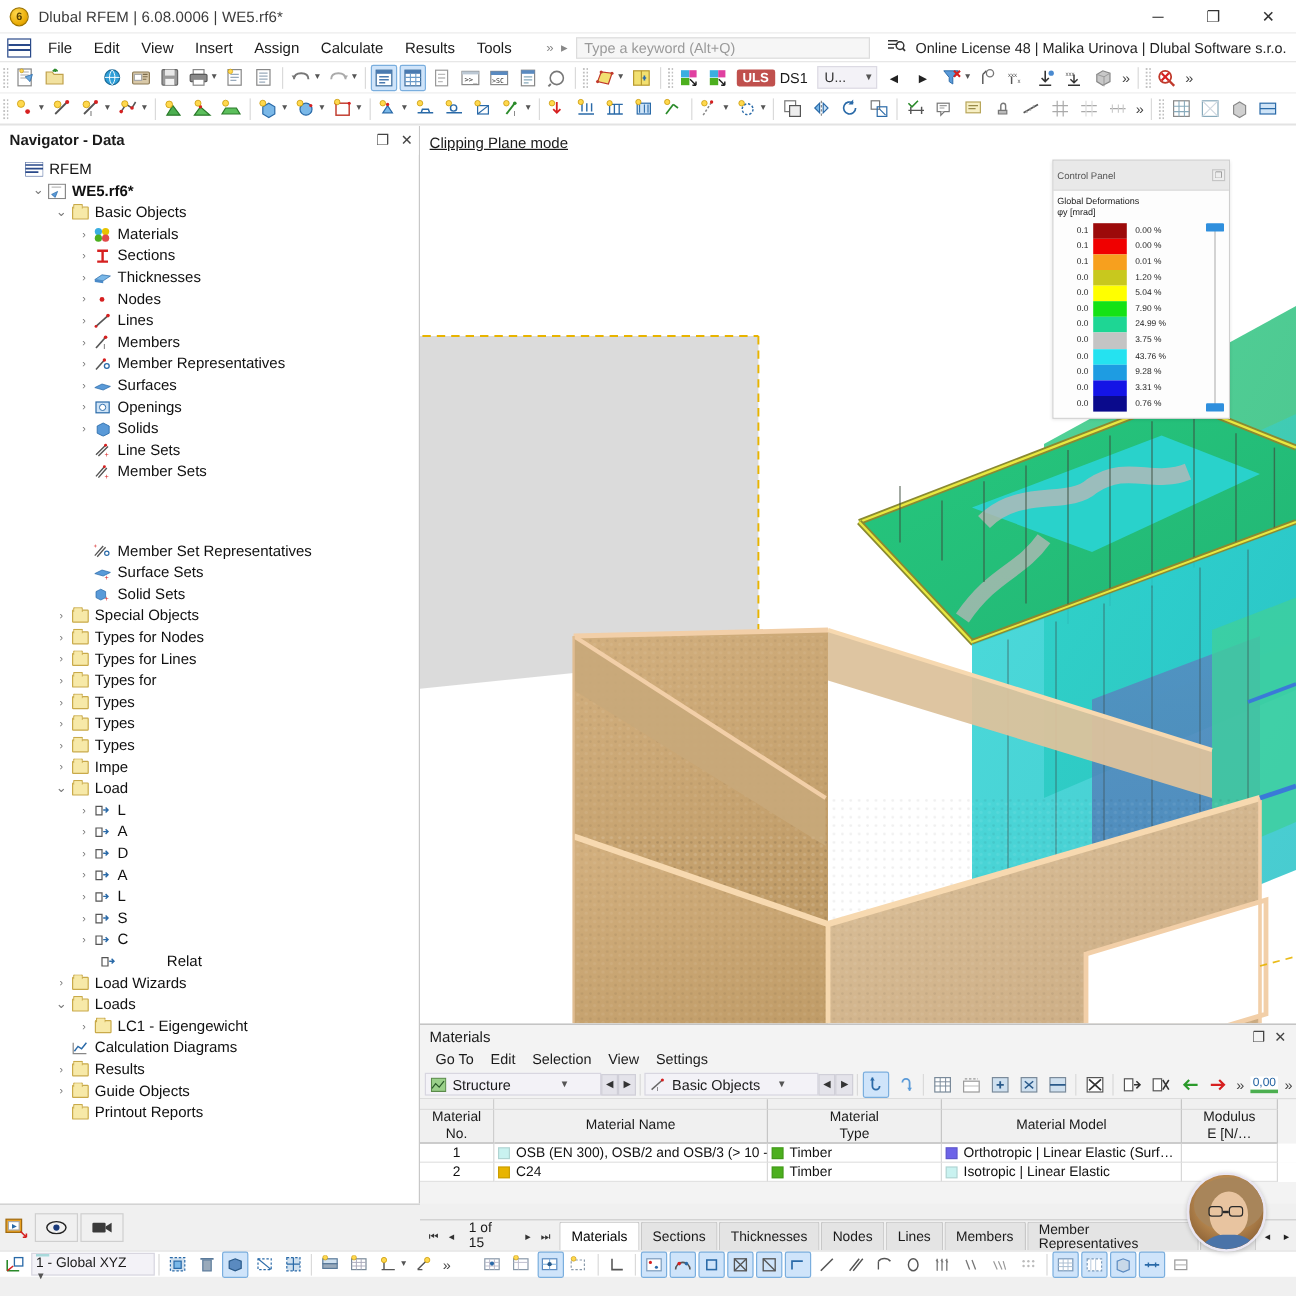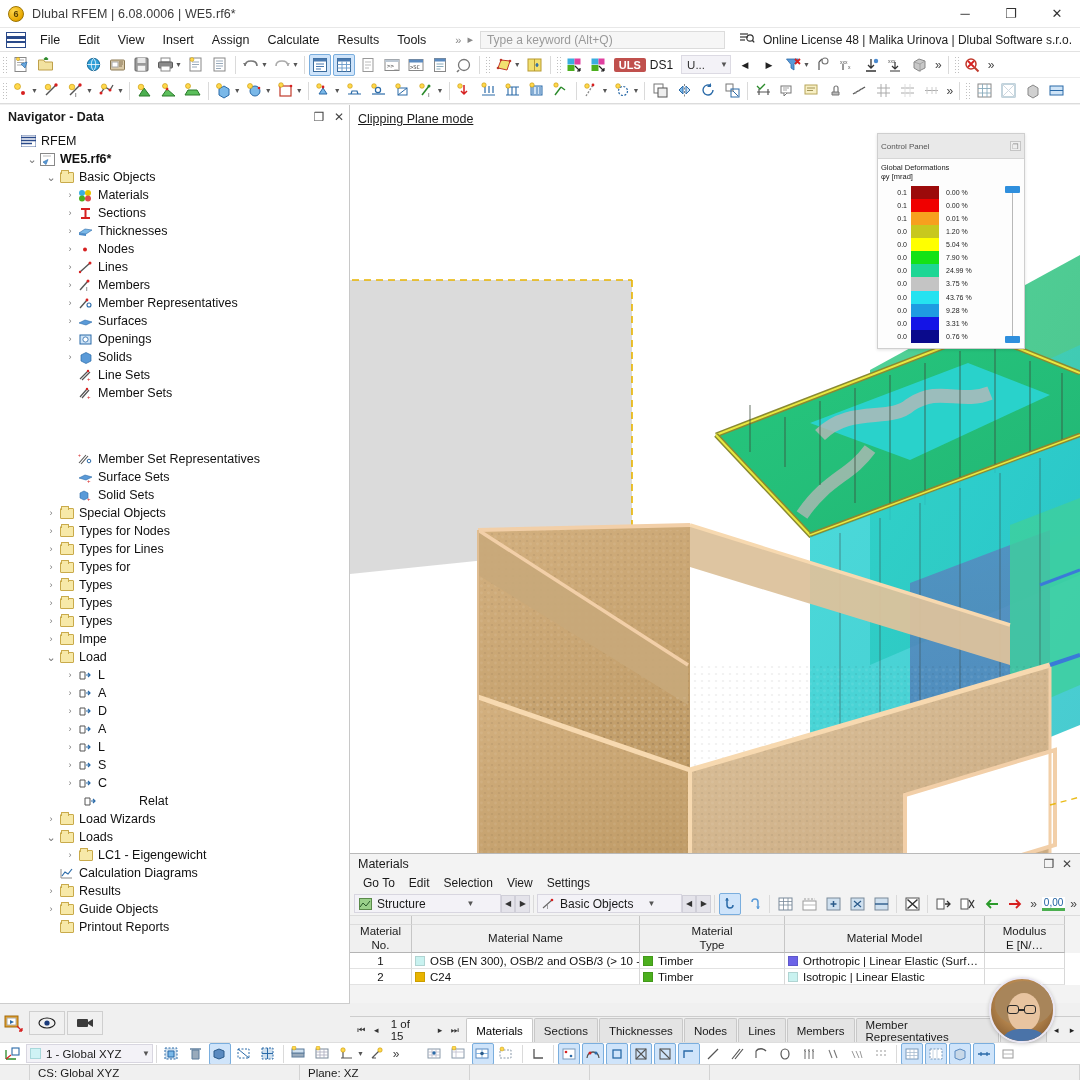--- a/index.html
+++ b/index.html
@@ -224,23 +224,24 @@
   .tabarrow { width: 16px; height: 24px; display: flex; align-items: center;
     justify-content: center; font-size: 9px; color: #222; }
 
   
   .bottombar {
     position: absolute; left: 0; top: 1042px; width: 1080px; height: 22px;
     background: #ffffff; display: flex; align-items: center;
     border-top: 1px solid #dedede;
   }
   .cs-combo {
-    display: flex; align-items: center; height: 19px; background: #f3f2f7;
+    display: flex; height: 19px; background: #f3f2f7;
     border: 1px solid #d8d6e0; font-size: 11.5px; color: #1a1a1a; padding: 0 2px 0 3px;
     margin-left: 2px;
+    flex-direction: column;
   }
   .cs-combo .sw2 { width: 11px; height: 11px; background: #cff3f5; border: 1px solid #a8d8db; margin-right: 5px; }
   .cs-combo .lbl { width: 96px; }
   .statusbar {
     position: absolute; left: 0; top: 1064px; width: 1080px; height: 16px;
     background: #f0f0f0; display: flex; align-items: center;
     border-top: 1px solid #d3d3d3; font-size: 11.5px; color: #1a1a1a;
   }
   .sb-cell { border-right: 1px solid #d3d3d3; height: 16px; display: flex;
     align-items: center; padding: 0 8px; }
@@ -1839,28 +1840,20 @@
         </svg>
     </div>
     <div class="ticon">
       <svg width="16" height="14" viewBox="0 0 16 14">
           <rect x="3" y="3" width="10" height="8" fill="#fff" stroke="#9a9a9a"></rect>
           <path d="M3 7h10" stroke="#bbb"></path>
         </svg>
     </div>
   </div>
 
-  <div class="statusbar">
-    <div class="sb-cell" style="width:30px"></div>
-    <div class="sb-cell" style="width:270px">CS: Global XYZ</div>
-    <div class="sb-cell" style="width:170px">Plane: XZ</div>
-    <div class="sb-cell" style="width:120px"></div>
-    <div class="sb-cell" style="width:120px"></div>
-    <div class="sb-cell" style="flex:1"></div>
-  </div>
 
   <div class="webcam">
     <div class="wc-hair"></div>
     <div class="wc-face"></div>
     <div class="wc-g1"></div>
     <div class="wc-g2"></div>
     <div class="wc-gb"></div>
     <div class="wc-body"></div>
   </div>
 

